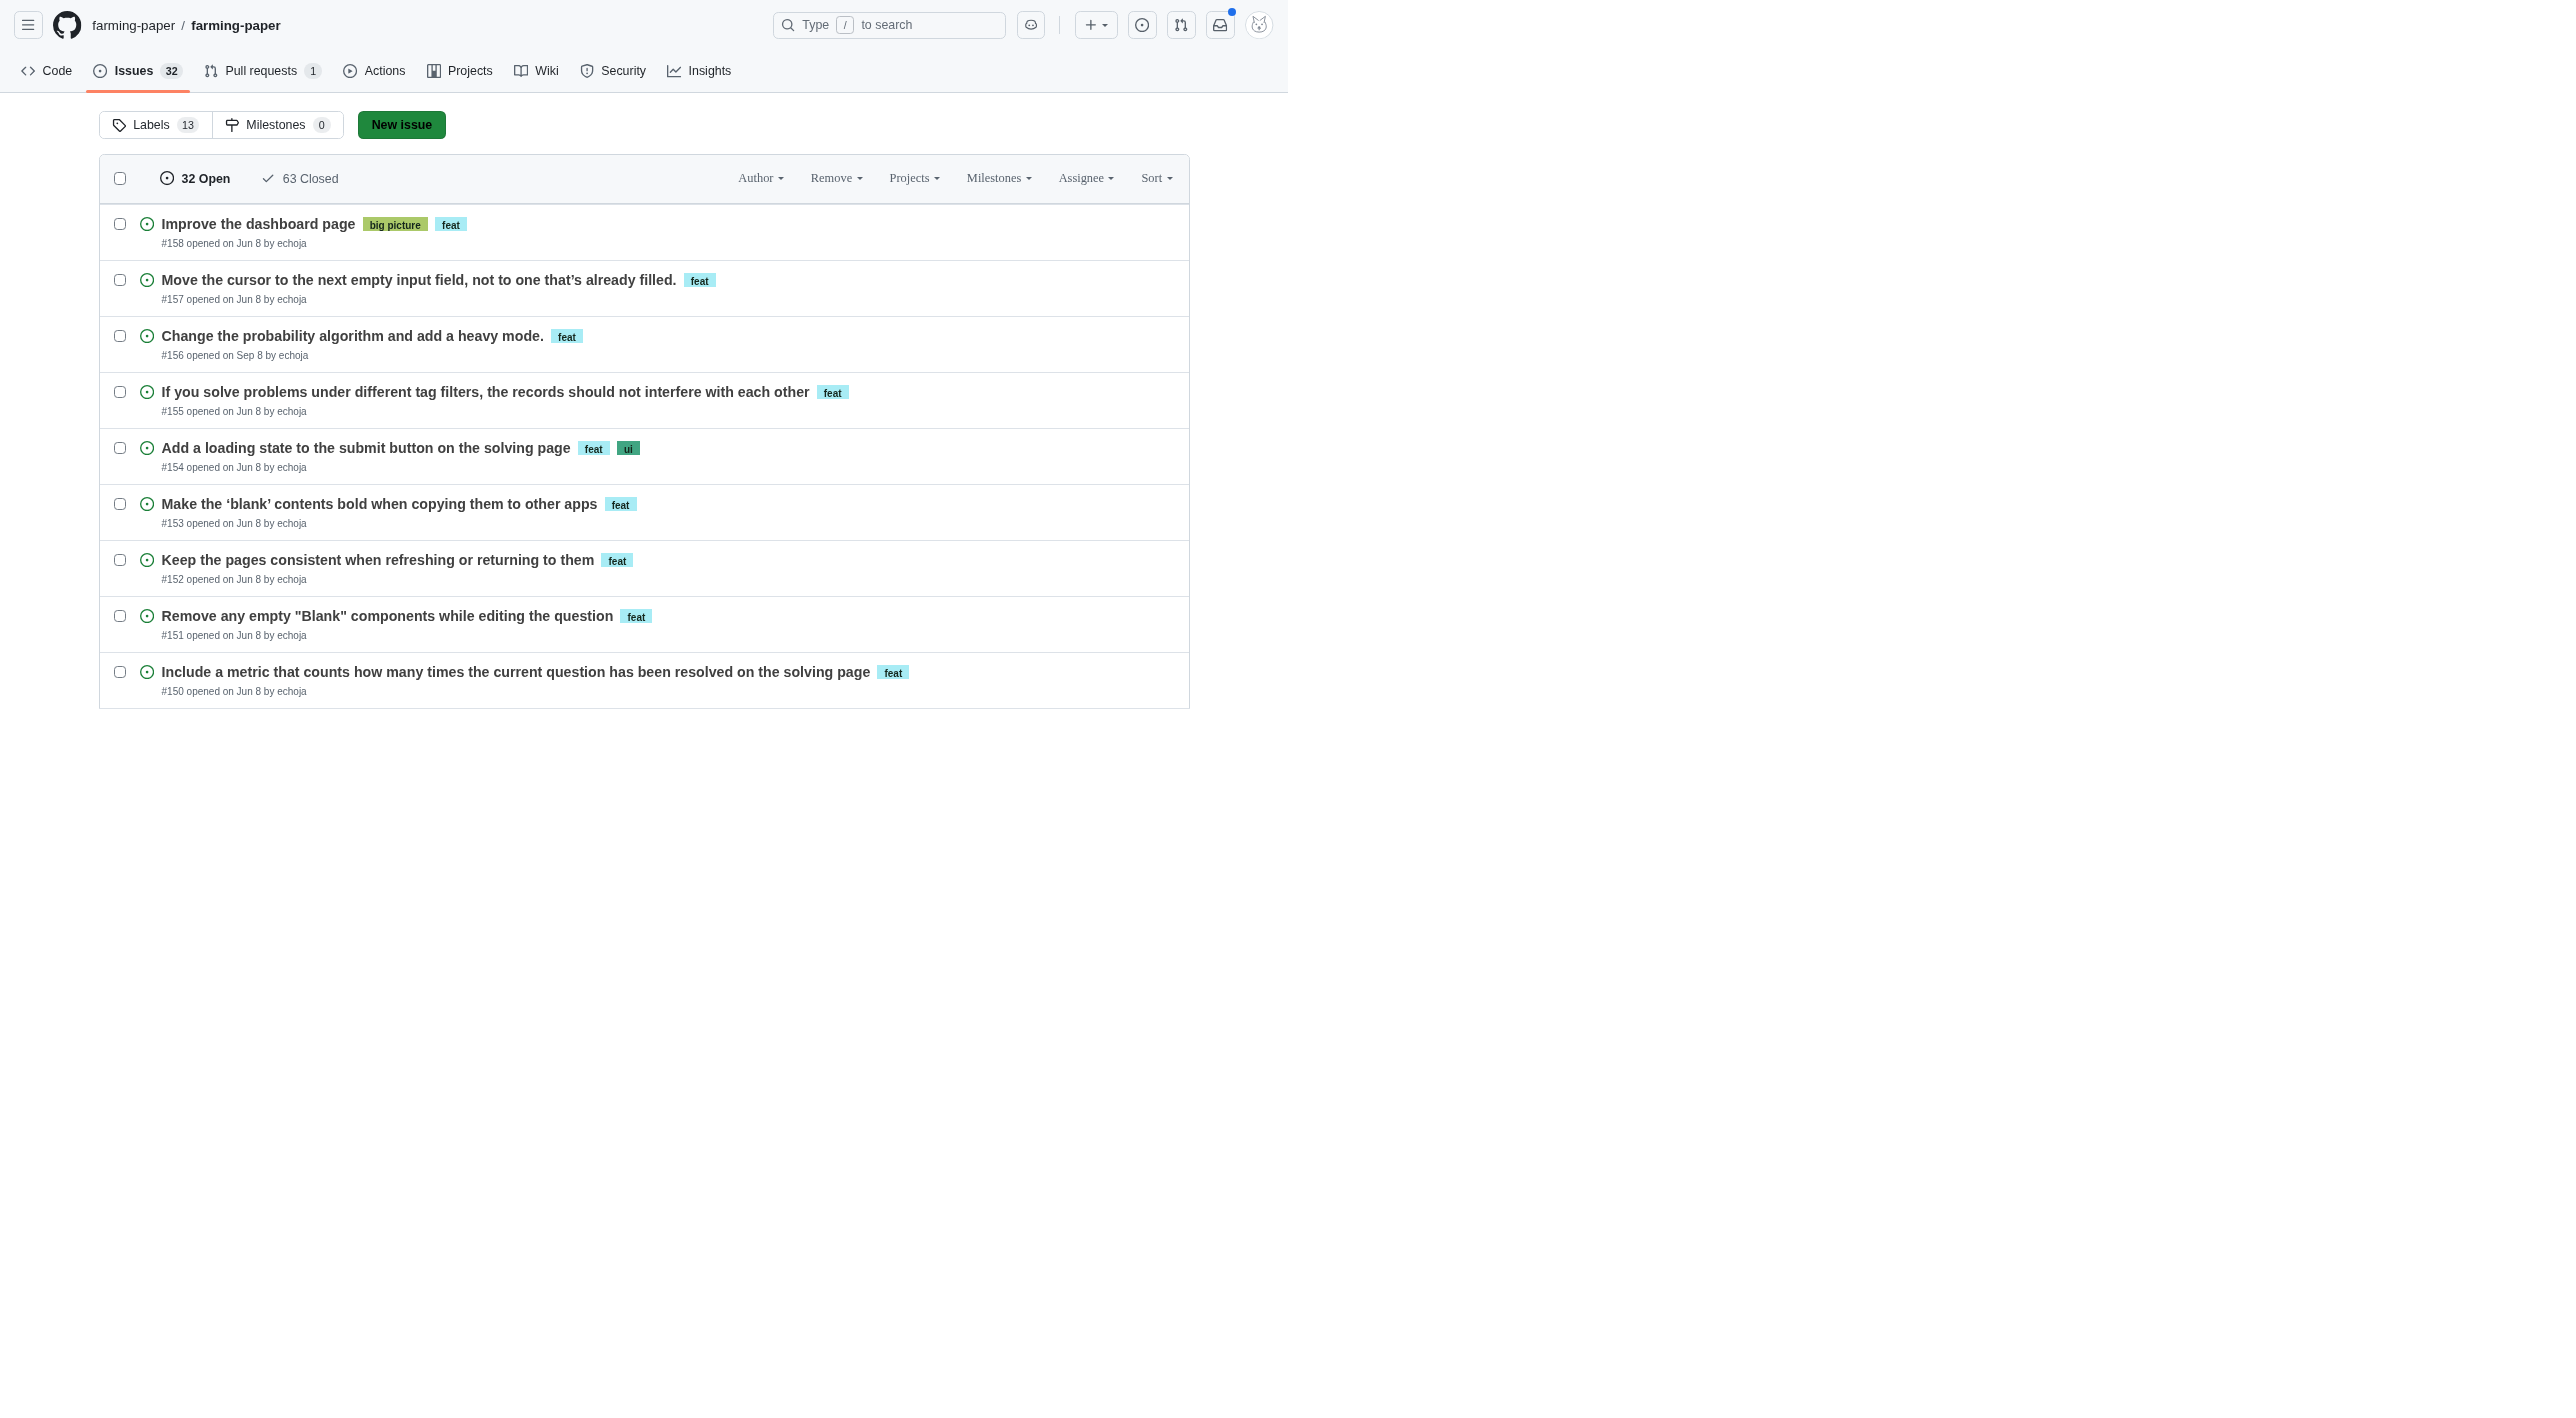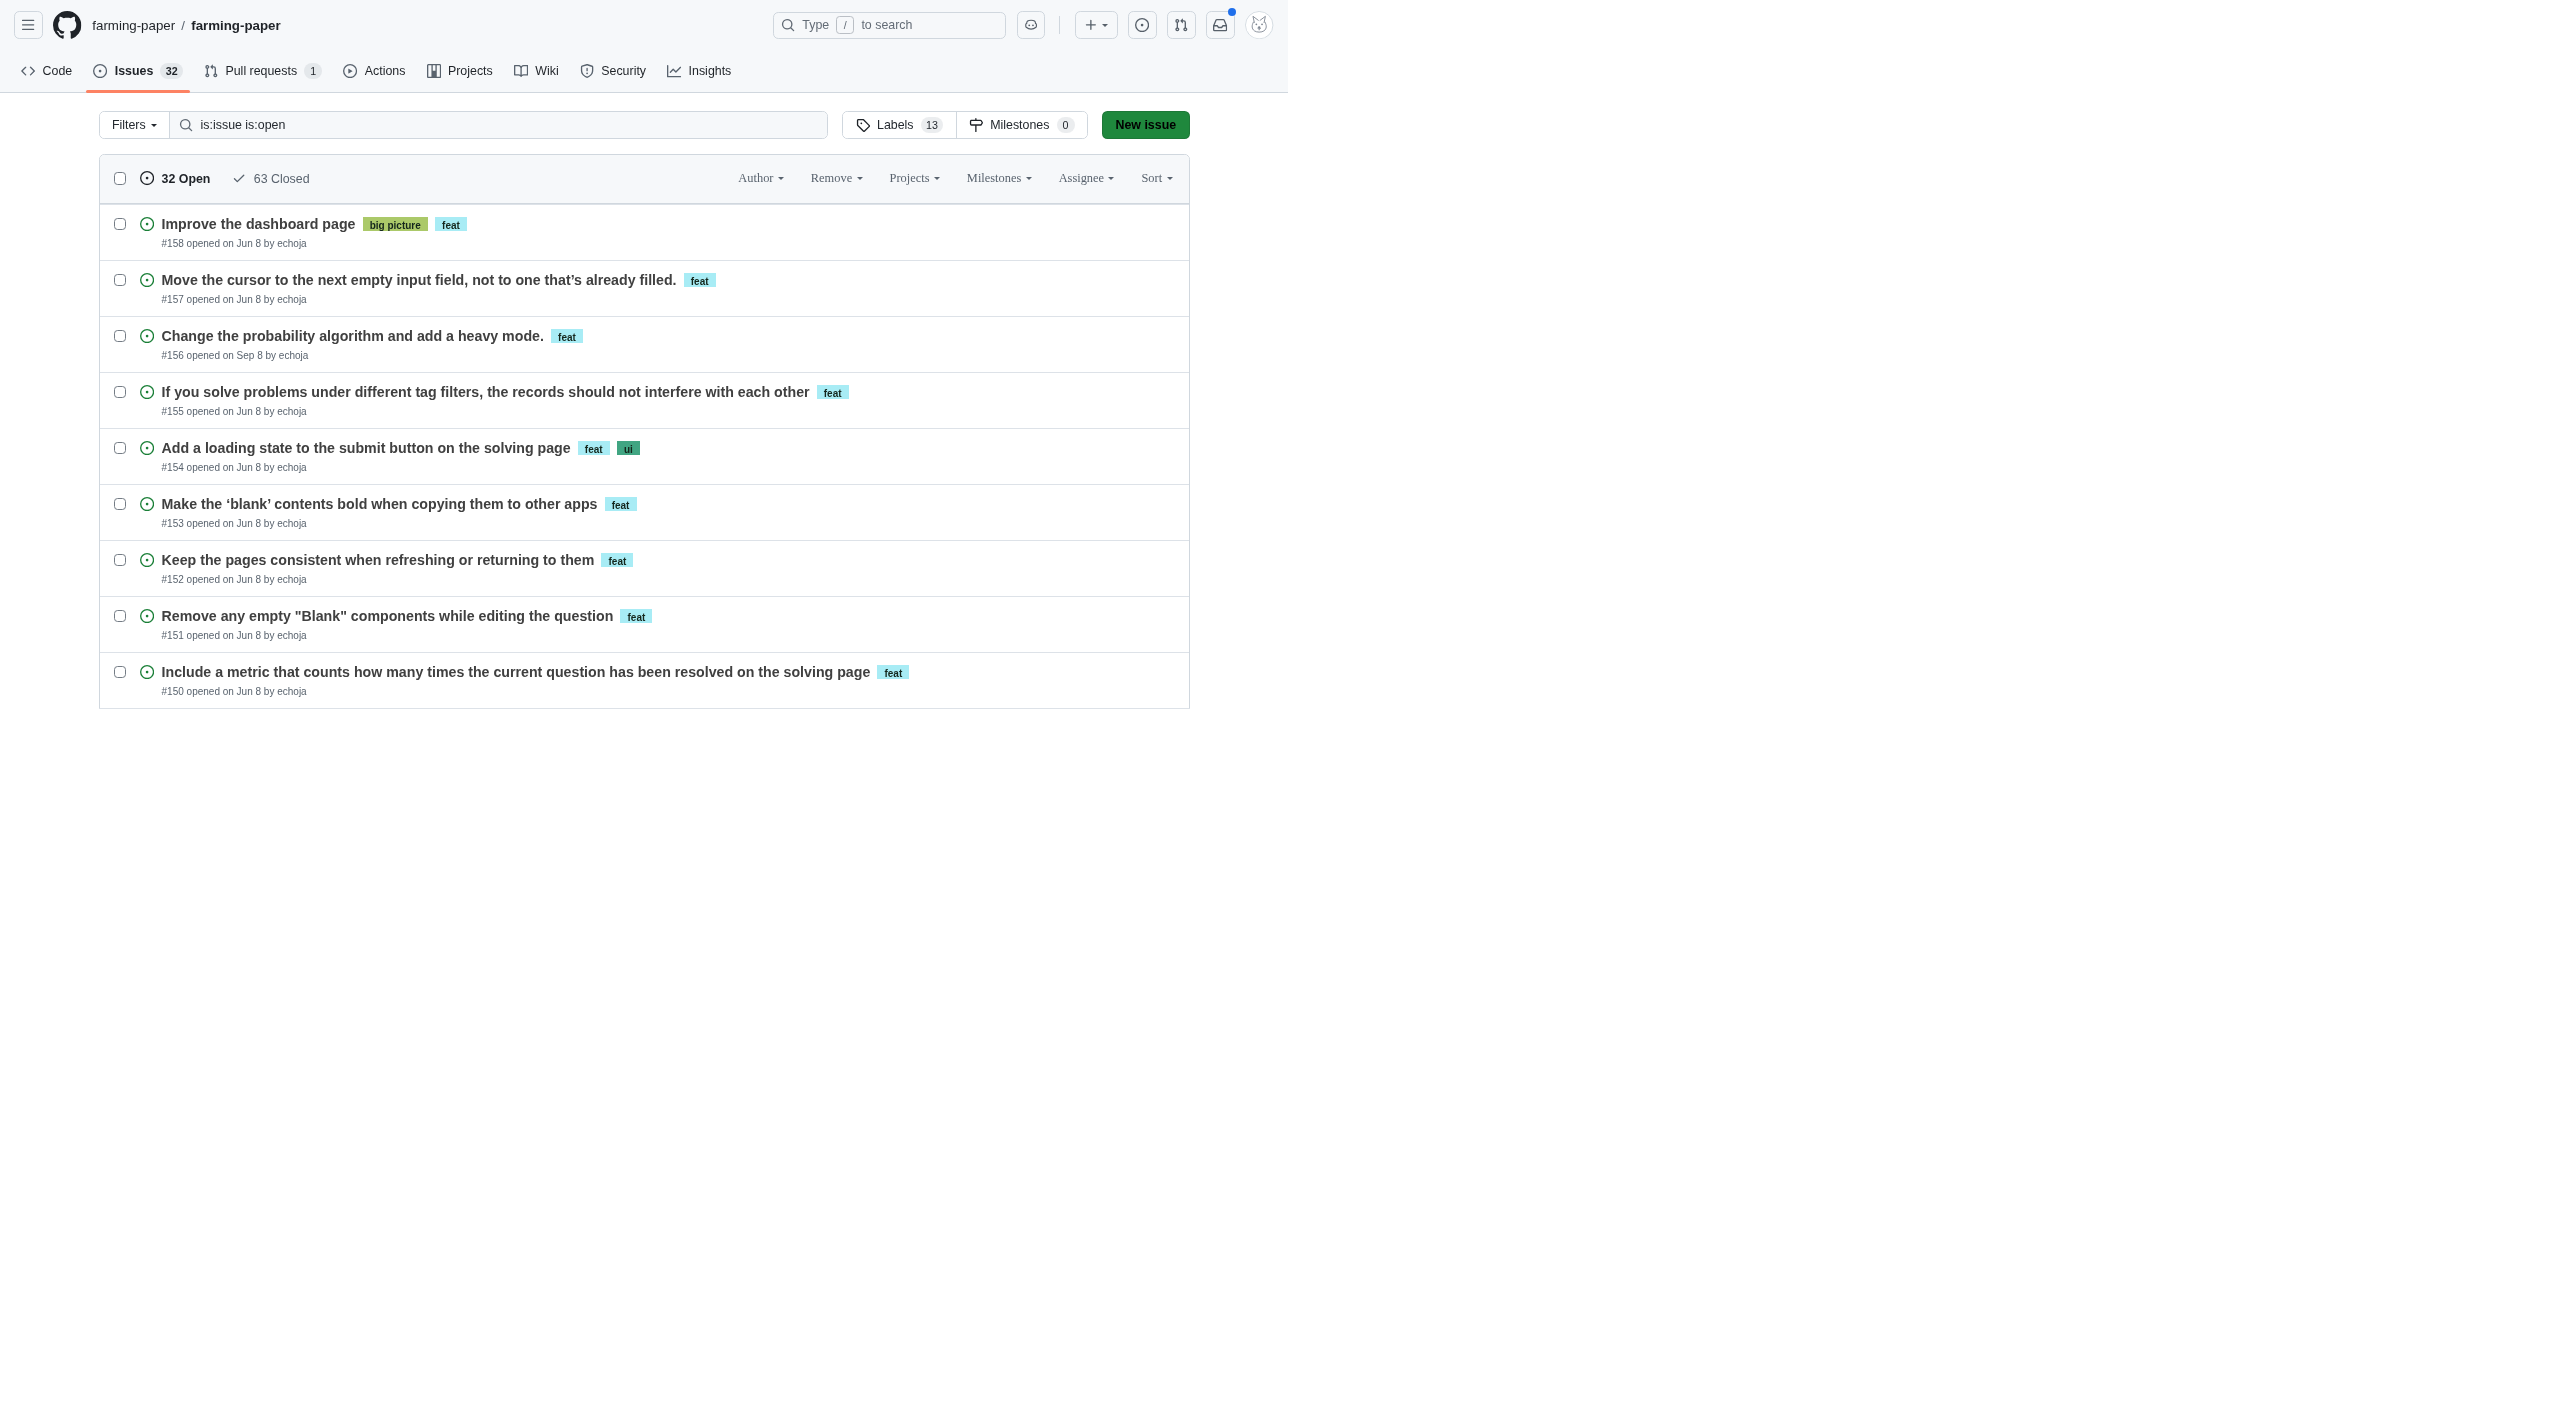--- a/index.html
+++ b/index.html
@@ -108,21 +108,21 @@
     background:#fff; overflow:hidden;
   }
   .box-header {
     height:49px; background:#f6f8fa; border-bottom:0.9px solid #d0d7de;
     display:flex; align-items:center; padding:0 14.2px; gap:14.2px;
   }
   .checkbox {
     appearance:none; width:12.4px; height:12.4px; border:1.3px solid #747c85; border-radius:3.6px;
     background:#fff; flex:none; cursor:pointer;
   }
-  .state-group { display:flex; align-items:flex-start; gap:22px; }
+  .state-group { display:flex; align-items:flex-start; gap:31px;margin-left:20px; }
   .state-item { display:flex; align-items:center; gap:7.1px; background:none; border:none; font-size:12.4px; cursor:pointer; font-family:inherit; }
   .state-item svg { width:14.2px; height:14.2px; flex:none; }
   .state-open { font-weight:600; color:#1f2328; }
   .state-open svg { fill:#1f2328; }
   .state-closed { color:#59636e; }
   .state-closed svg { fill:#59636e; }
   .box-header .spacer { flex:1; }
   .hdr-filters { display:flex; align-items:center; gap:27px; padding-right:1.8px; }
   .hdr-filter { display:flex; align-items:center; gap:4.4px; font-size:12.4px; color:#59636e; background:none; border:none; cursor:pointer; font-family:Liberation Serif, serif;justify-content:space-between; }
   .hdr-filter .caret { border-top-color:#59636e; }
@@ -324,32 +324,20 @@
         <svg viewBox="0 0 16 16" width="14.2" height="14.2">
           <use href="#i-graph"></use>
         </svg>
         <span>Insights</span>
       </button>
   </nav>
 
   <div class="content">
 
     <div class="toolbar">
-      <div class="filter-search">
-        <button class="filters-btn">
-          <span>Filters</span>
-          <span class="caret"></span>
-        </button>
-        <div class="query-input">
-          <svg viewBox="0 0 16 16" width="14.2" height="14.2">
-              <use href="#i-search"></use>
-            </svg>
-          <span>is:issue is:open</span>
-        </div>
-      </div>
       <div class="seg-group">
         <button class="seg-btn">
           <svg viewBox="0 0 16 16" width="14.2" height="14.2">
               <use href="#i-tag"></use>
             </svg>
           <span>Labels</span>
           <span class="count-pill">13</span>
         </button>
         <button class="seg-btn">
           <svg viewBox="0 0 16 16" width="14.2" height="14.2">

